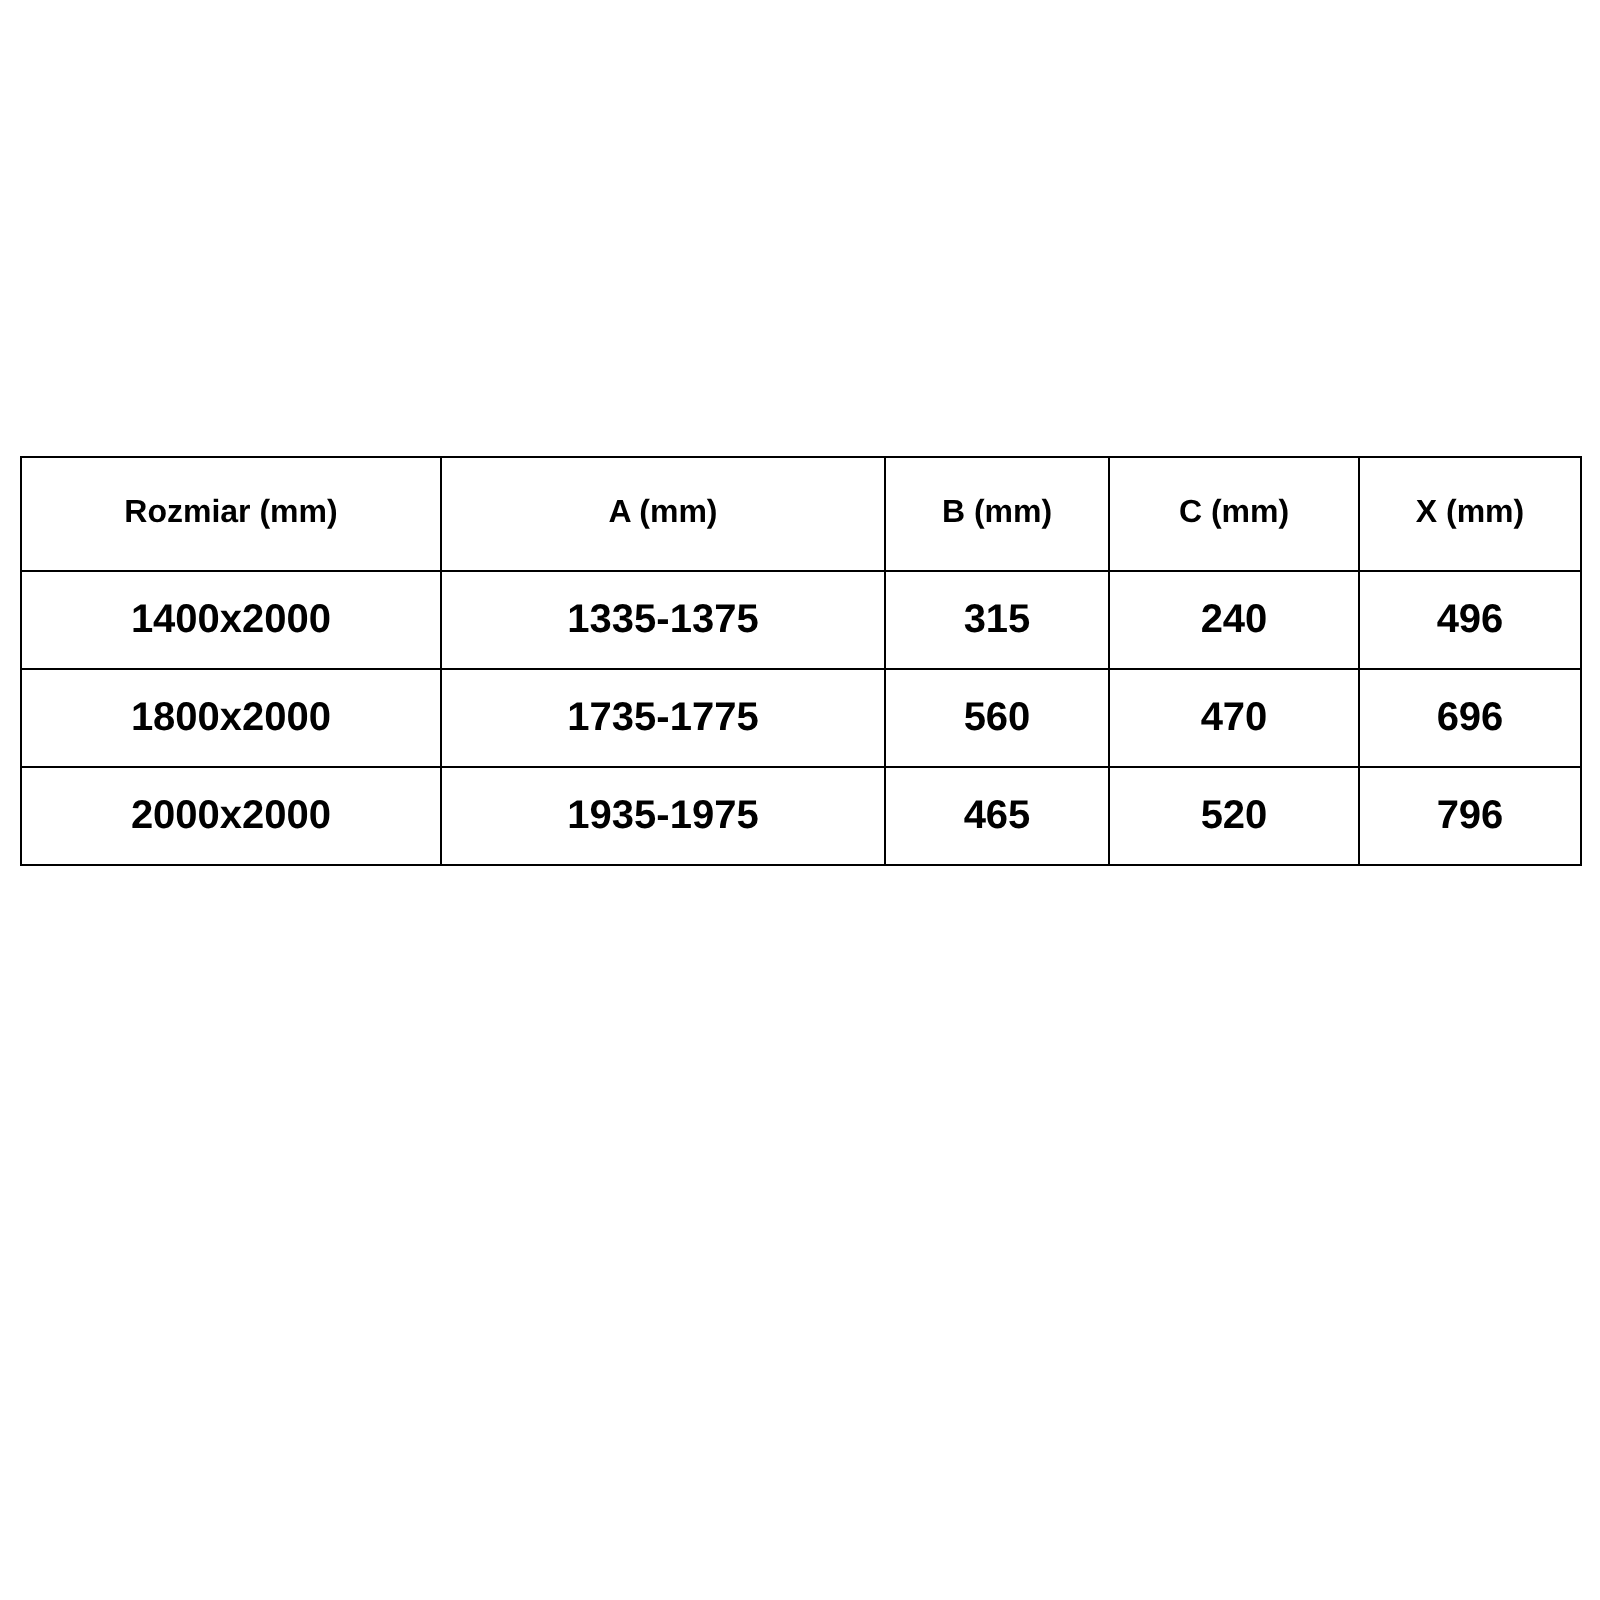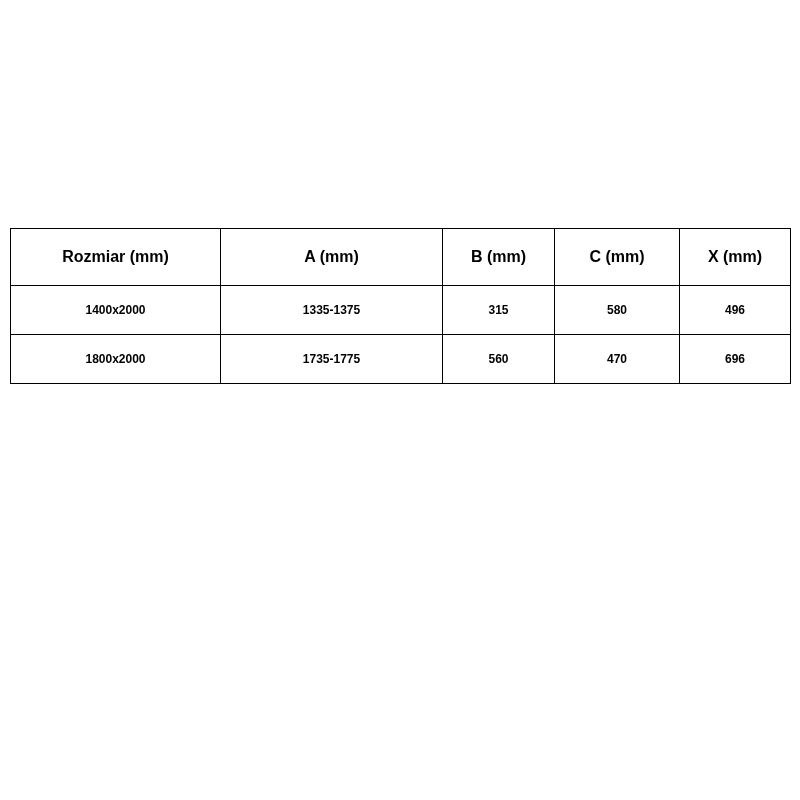--- a/index.html
+++ b/index.html
@@ -25,21 +25,21 @@
     border-collapse: collapse;
     width: 780px;
     table-layout: fixed;
     padding-left: 32px;
   }
   table.size-table td,
   table.size-table th {
     border: 1px solid #000000;
     text-align: center;
     vertical-align: middle;
-    font-size: 12px;
+    font-size: 20px;
     font-weight: bold;
     padding: 0;
     height: 48px;
     line-height: 48px;
     white-space: nowrap;
   }
   table.size-table thead th {
     height: 56px;
     line-height: 56px;
     font-size: 16px;
@@ -70,25 +70,32 @@
         <th>B (mm)</th>
         <th>C (mm)</th>
         <th>X (mm)</th>
       </tr>
     </thead>
     <tbody>
       <tr>
         <td>1400x2000</td>
         <td>1335-1375</td>
         <td>315</td>
-        <td>580</td>
+        <td>240</td>
         <td>496</td>
       </tr>
       <tr>
         <td>1800x2000</td>
         <td>1735-1775</td>
         <td>560</td>
         <td>470</td>
         <td>696</td>
       </tr>
+      <tr>
+        <td>2000x2000</td>
+        <td>1935-1975</td>
+        <td>465</td>
+        <td>520</td>
+        <td>796</td>
+      </tr>
     </tbody>
   </table>
 </div>
 
 </body></html>

